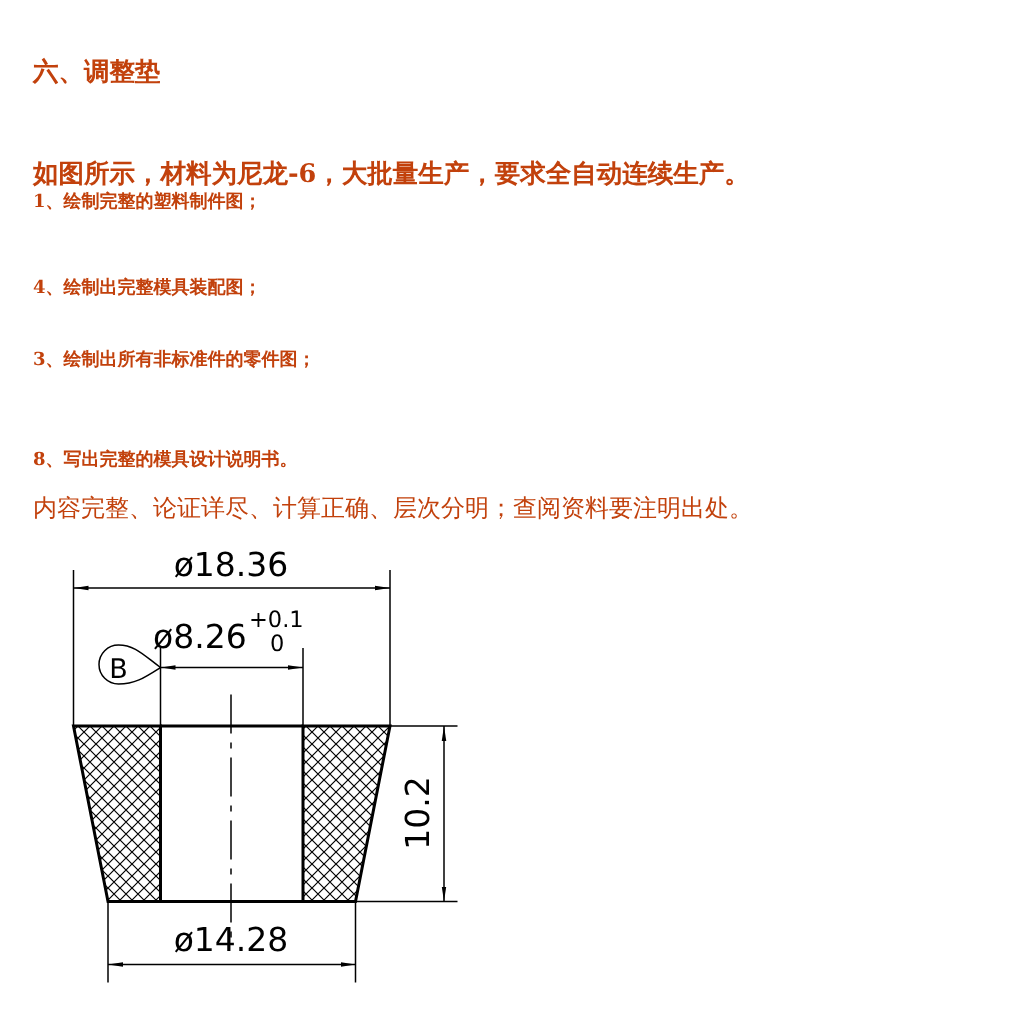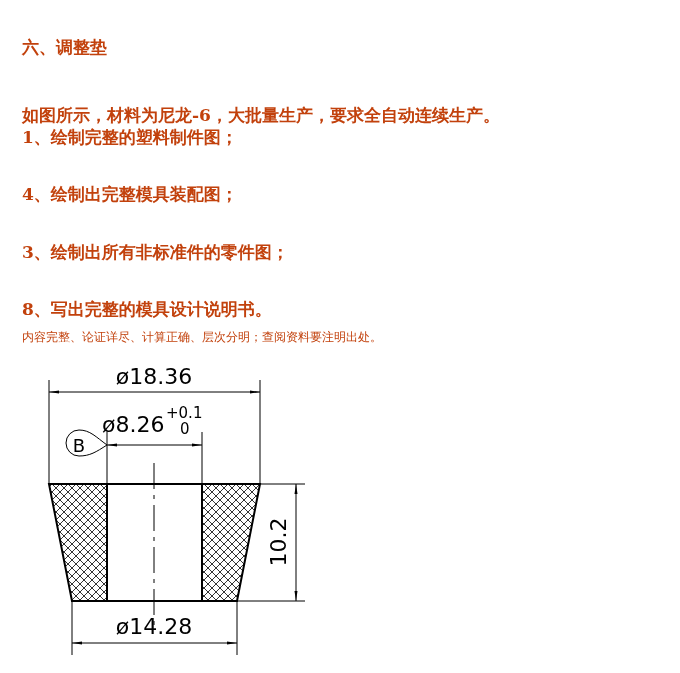--- a/index.html
+++ b/index.html
@@ -1,32 +1,32 @@
 <!DOCTYPE html>
 <html><head>
 <meta charset="utf-8">
 <style>
   html, body { margin: 0; padding: 0; background: #ffffff; }
   body { width: 680px; height: 673px; position: relative; overflow: hidden; color: #000; }
   .line { position: absolute; left: 22px; white-space: nowrap; font-family: "DejaVu Serif", "Liberation Serif", serif; font-weight: bold; color: #c2410c; }
   .t-title { top: 36px; font-size: 17px; }
   .t-intro { top: 64px; font-size: 17px; margin-top: 40px; }
-  .t-item { font-size: 17px; }
-  .t-note { top: 329px; font-size: 12px; font-weight: normal; font-family: "DejaVu Sans", "Liberation Sans", sans-serif; }
+  .t-item { font-size: 12px; }
+  .t-note { top: 329px; font-size: 16px; font-weight: normal; font-family: "DejaVu Sans", "Liberation Sans", sans-serif; }
   #drawing { position: absolute; left: 0; top: 355px; }
   svg text { font-family: "DejaVu Sans", "Liberation Sans", sans-serif; }
 </style>
 </head>
 <body>
 
 <div class="line t-title">六、调整垫</div>
 <div class="line t-intro">如图所示，材料为尼龙-6，大批量生产，要求全自动连续生产。</div>
 <div class="line t-item" style="top:126px">1、绘制完整的塑料制件图；</div>
 <div class="line t-item" style="top:183px">4、绘制出完整模具装配图；</div>
-<div class="line t-item" style="top:241px">3、绘制出所有非标准件的零件图；</div>
+<div class="line t-item" style="top:231px">3、绘制出所有非标准件的零件图；</div>
 <div class="line t-item" style="top:298px">8、写出完整的模具设计说明书。</div>
 <div class="line t-note">内容完整、论证详尽、计算正确、层次分明；查阅资料要注明出处。</div>
 
 <svg id="drawing" width="680" height="318" viewBox="0 355 680 318" xmlns="http://www.w3.org/2000/svg">
   <defs>
     <pattern id="xhatch" patternUnits="userSpaceOnUse" width="8" height="8">
       <path d="M0,0 L8,8 M8,0 L0,8" stroke="#000" stroke-width="0.8"></path>
     </pattern>
     <marker id="arrow" viewBox="0 0 10 4" refX="10" refY="2" markerWidth="10" markerHeight="4" orient="auto-start-reverse" markerUnits="userSpaceOnUse">
       <path d="M0,0.5 L10,2 L0,3.5 Z" fill="#000"></path>

